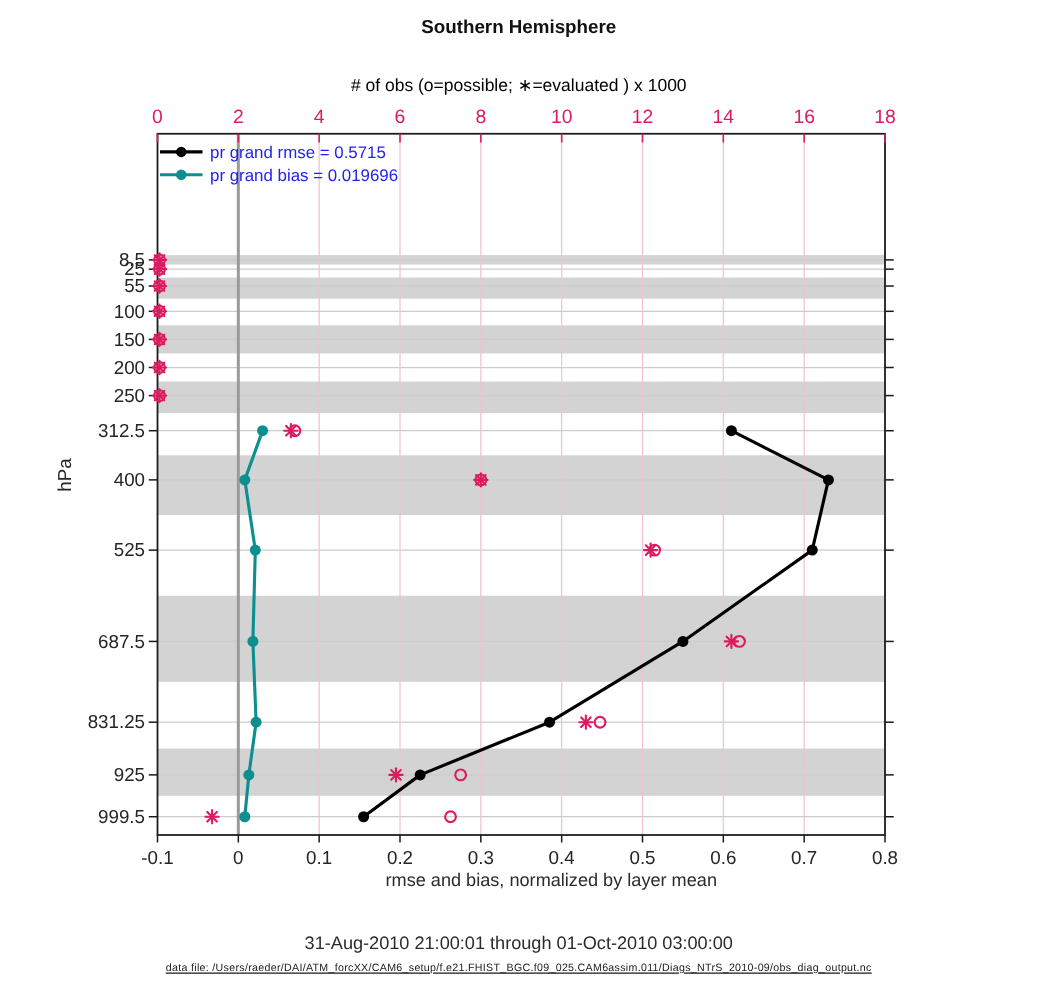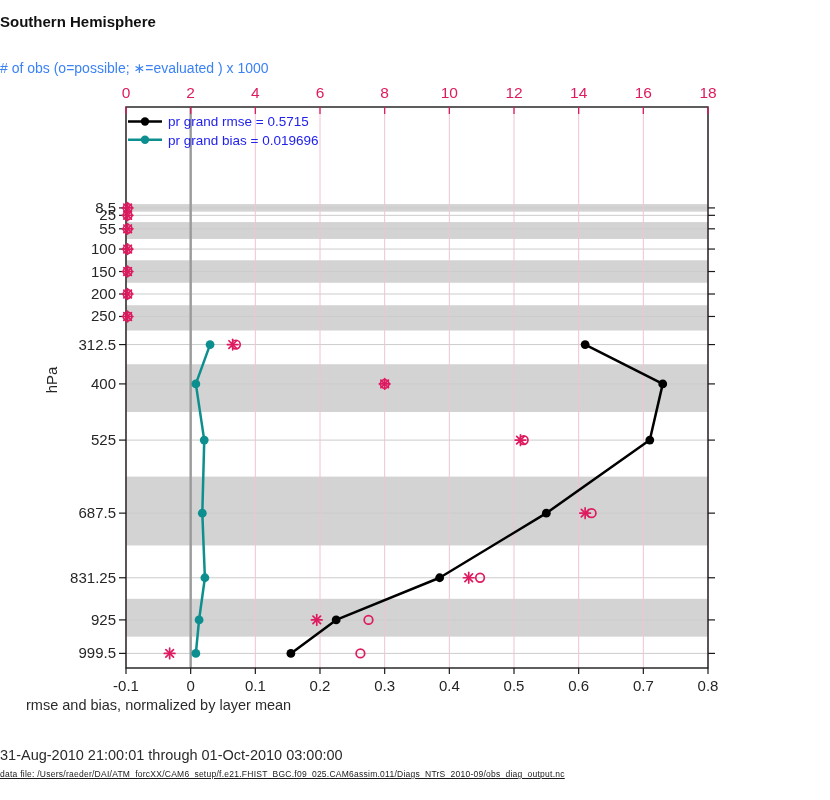--- a/index.html
+++ b/index.html
@@ -1,20 +1,20 @@
 <!DOCTYPE html>
 <html><head>
 <meta charset="utf-8">
 <style>
   html,body{margin:0;padding:0;background:#ffffff;}
   body{width:830px;height:800px;position:relative;overflow:hidden;
        font-family:"Liberation Sans",sans-serif;}
   .fig{position:absolute;left:0;top:0;width:830px;height:800px;}
   svg#plot{position:absolute;left:0;top:0;}
-  .ctext{position:absolute;left:0;width:830px;white-space:nowrap;}
+  .ctext{position:absolute;left:0;width:830px;text-align:center;white-space:nowrap;}
   .t1{top:13px;font-size:15px;font-weight:bold;color:#111;}
   .t2{top:35px;font-size:16px;font-weight:bold;color:#111;letter-spacing:.2px;}
   .toplab{top:60px;font-size:14px;}
   .xlab{top:697px;font-size:14.5px;color:#2b2b2b;margin-left:26px;}
   .daterange{top:747px;font-size:14.5px;color:#2b2b2b;}
   .datafile{top:769px;font-size:8.5px;color:#1a1a1a;letter-spacing:.25px;text-decoration:underline;}
 </style>
 </head>
 <body>
 
@@ -241,17 +241,17 @@
       <g>
         <line x1="128" x2="162" y1="121.5" y2="121.5" stroke="#000000" stroke-width="2.5"></line>
         <circle cx="145" cy="121.5" r="4.2" fill="#000000"></circle>
         <text x="168" y="126.3" font-size="13.5" fill="#2222ee">pr grand rmse = 0.5715</text>
         <line x1="128" x2="162" y1="139.8" y2="139.8" stroke="#0d8f8f" stroke-width="2.5"></line>
         <circle cx="145" cy="139.8" r="4.2" fill="#0d8f8f"></circle>
         <text x="168" y="144.60000000000002" font-size="13.5" fill="#2222ee">pr grand bias = 0.019696</text>
       </g>
     </svg>
   <div class="ctext t1">Southern Hemisphere</div>
-  <div class="ctext toplab" style="color: #3b82f6;"># of obs (o=possible; ∗=evaluated ) x 1000</div>
+  <div class="ctext toplab" style="color: #000000;"># of obs (o=possible; ∗=evaluated ) x 1000</div>
   <div class="ctext xlab">rmse and bias, normalized by layer mean</div>
   <div class="ctext daterange">31-Aug-2010 21:00:01 through 01-Oct-2010 03:00:00</div>
   <div class="ctext datafile">data file: /Users/raeder/DAI/ATM_forcXX/CAM6_setup/f.e21.FHIST_BGC.f09_025.CAM6assim.011/Diags_NTrS_2010-09/obs_diag_output.nc</div>
 </div>
 
 </body></html>

